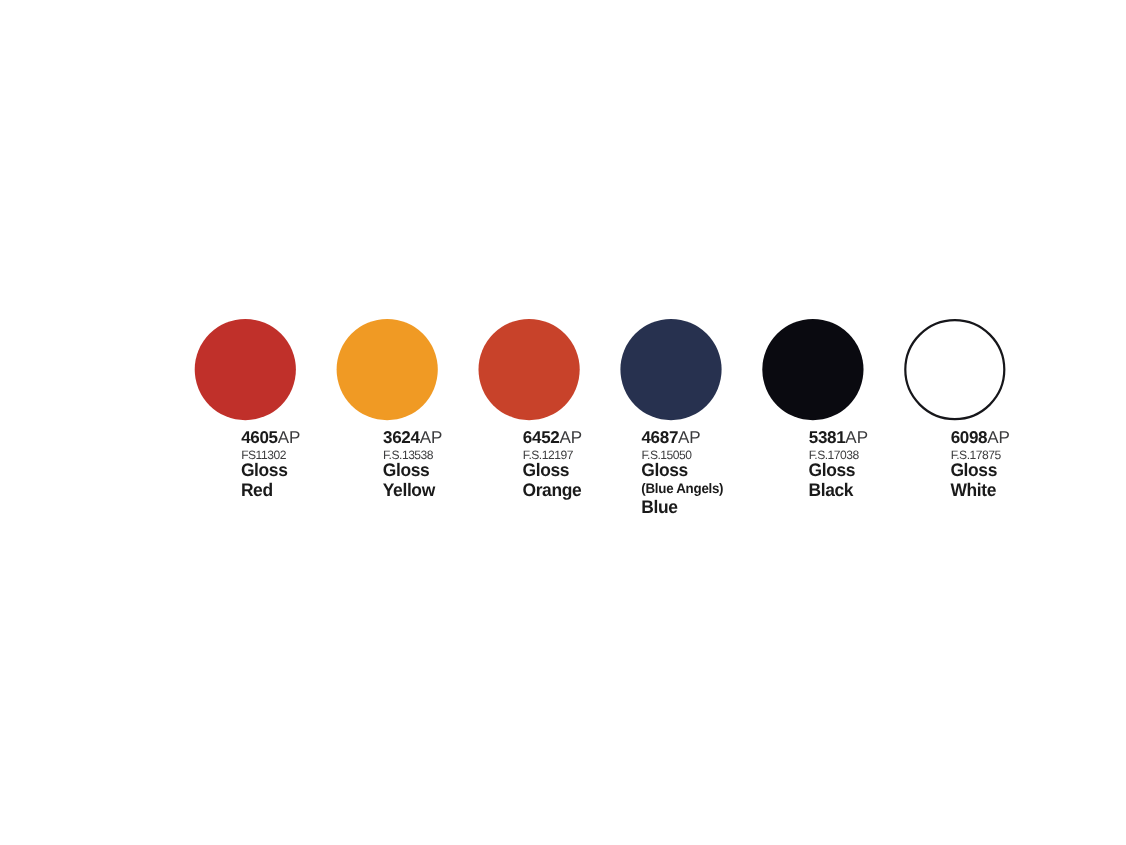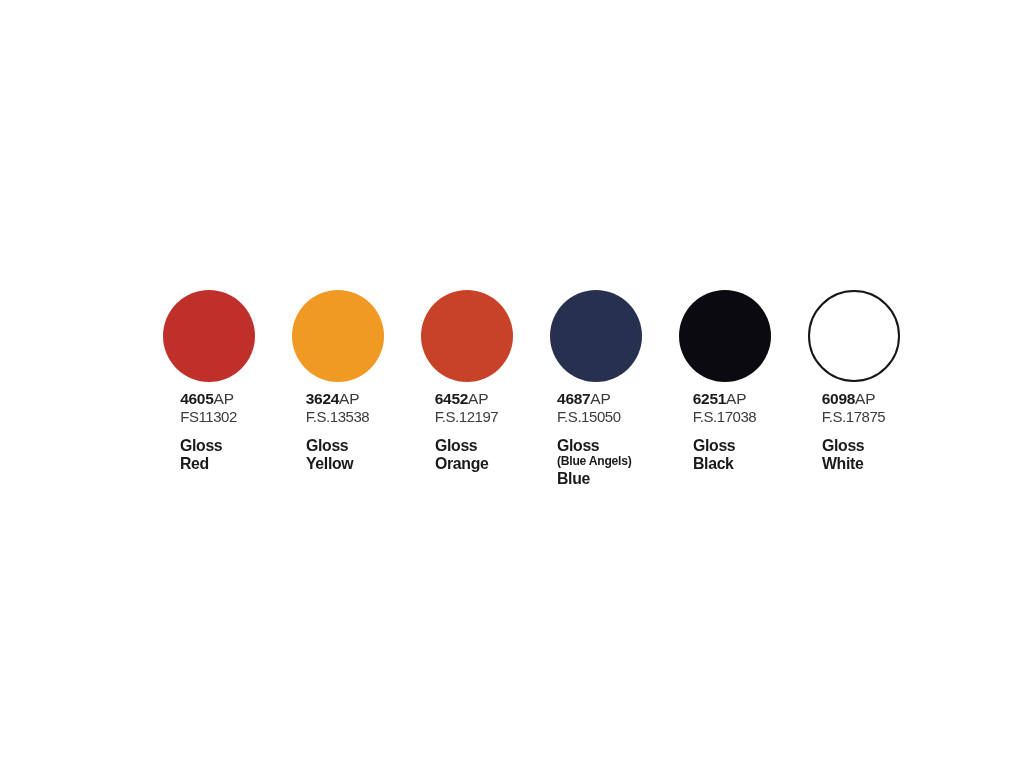--- a/index.html
+++ b/index.html
@@ -31,21 +31,21 @@
     top: 290px;
     display: flex;
     flex-direction: row;
     align-items: flex-start;
   }
 
   .swatch {
     width: 129px;
     display: flex;
     flex-direction: column;
-    align-items: center;
+    align-items: flex-end;
   }
 
   .swatch-dot-wrap {
     width: 100px;
     height: 92px;
     display: flex;
     align-items: center;
     justify-content: center;
   }
 
@@ -76,26 +76,26 @@
     font-weight: bold;
     color: #1a1a1a;
     letter-spacing: -0.3px;
   }
   .line-code .code-suffix {
     font-weight: normal;
     color: #3a3a3c;
   }
 
   .line-fs {
-    font-size: 15px;
+    font-size: 11px;
     font-weight: normal;
     color: #3c3c3e;
     letter-spacing: -0.45px;
     white-space: nowrap;
-    margin-bottom: 13px;
+    margin-bottom: 0;
   }
 
   .line-finish,
   .line-name {
     font-size: 16.5px;
     font-weight: bold;
     color: #1a1a1a;
     letter-spacing: -0.35px;
     white-space: nowrap;
     margin-bottom: 2px;
@@ -162,21 +162,21 @@
           <div class="line-finish">Gloss</div>
           <div class="line-note">(Blue Angels)</div>
           <div class="line-name">Blue</div>
         </div>
       </div>
       <div class="swatch">
         <div class="swatch-dot-wrap">
           <div class="swatch-dot" style="background: rgb(10, 10, 16);"></div>
         </div>
         <div class="swatch-labels">
-          <div class="line-code"><span class="code-num">6251</span><span class="code-suffix">AP</span></div>
+          <div class="line-code"><span class="code-num">5381</span><span class="code-suffix">AP</span></div>
           <div class="line-fs">F.S.17038</div>
           <div class="line-finish">Gloss</div>
           <div class="line-name">Black</div>
         </div>
       </div>
       <div class="swatch">
         <div class="swatch-dot-wrap">
           <div class="swatch-dot outlined" style="background: rgb(255, 255, 255);"></div>
         </div>
         <div class="swatch-labels">

